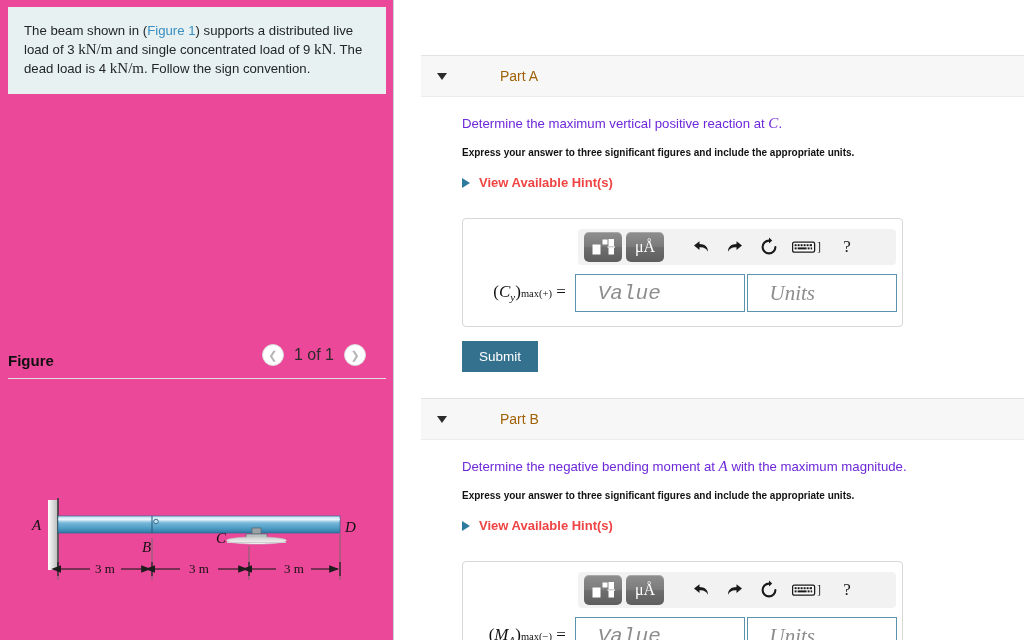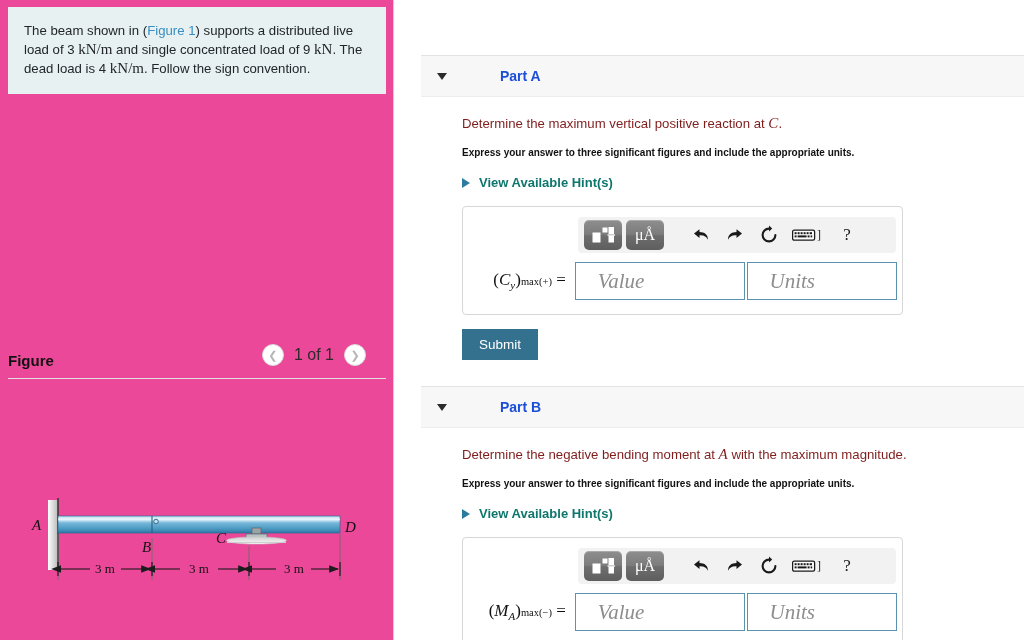--- a/index.html
+++ b/index.html
@@ -76,46 +76,46 @@
     display: flex; align-items: center;
     cursor: pointer;
   }
   .caret {
     width: 0; height: 0;
     border-left: 5.5px solid transparent;
     border-right: 5.5px solid transparent;
     border-top: 7px solid #2b2b2b;
     margin-left: 16px; margin-right: 20px;
   }
-  .part-title { font-size: 14px; font-weight: bold; color: #1d4ed8; padding-left: 33px; }
+  .part-title { font-size: 14px; font-weight: normal; color: #a16207; padding-left: 33px; }
 
   .part-body { margin-left: 67px; width: 560px; }
   .prompt {
-    font-size: 13.2px; color: #7f1d1d;
+    font-size: 13.2px; color: #6d28d9;
     padding-top: 17px; line-height: 18px;
   }
   .instr {
     font-size: 10px; font-weight: bold; color: #111;
     padding-top: 11px; line-height: 18px;
   }
   .hints {
     display: flex; align-items: center; gap: 9px;
     padding-top: 13px; cursor: pointer;
   }
   .hint-tri {
     width: 0; height: 0;
     border-top: 5px solid transparent;
     border-bottom: 5px solid transparent;
     border-left: 8px solid #2d7ca0;
   }
-  .hint-text { font-size: 13px; font-weight: bold; color: #0f766e; }
+  .hint-text { font-size: 13px; font-weight: bold; color: #ef4444; }
 
   
   .answer-box {
-    margin-top: 16px;
+    margin-top: 28px;
     width: 441px;
     border: 1px solid #d7d7d7;
     border-radius: 4px;
     background: #fff;
     padding: 10px 5px 14px 12px;
   }
   .toolbar {
     background: #f2f2f2;
     border-radius: 4px;
     height: 36px;
@@ -162,21 +162,21 @@
     border: 1px solid #5b92ad;
     background: #fff;
     display: flex; align-items: center;
     padding-left: 22px;
     font-family: "Liberation Serif", serif;
     font-style: italic;
     font-size: 21px;
     color: #8d8d8d;
     cursor: text;
   }
-  .field-value { width: 175px; }
+  .field-value { width: 175px; font-family: Liberation Mono, monospace; }
   .field-units { width: 155px; margin-left: 2px; }
 
   .submit-btn {
     margin-top: 14px;
     margin-left: 0;
     background: #33718f;
     color: #fff;
     border: none;
     font-family: "Liberation Sans", sans-serif;
     font-size: 13.5px;

